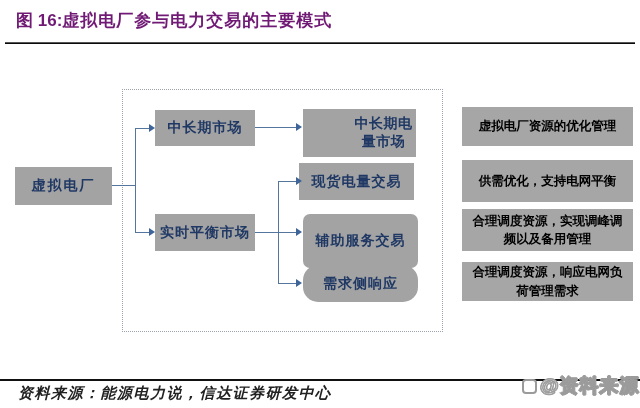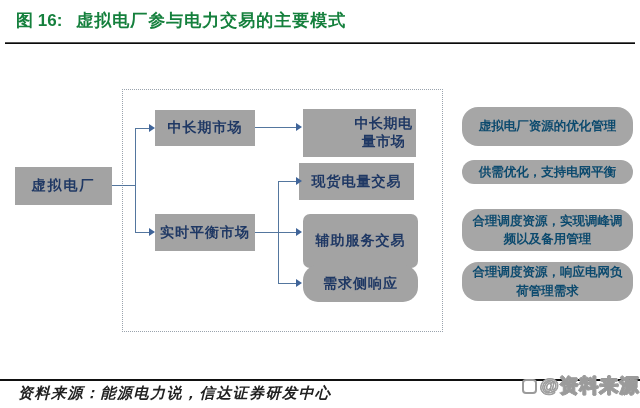--- a/index.html
+++ b/index.html
@@ -5,23 +5,23 @@
   * { margin:0; padding:0; box-sizing:border-box; }
   html,body { background:#ffffff; }
   .page {
     position:relative; width:640px; height:408px; background:#ffffff; overflow:hidden;
     font-family:"Liberation Sans", sans-serif;
   }
   
   .title-row { position:absolute; left:16px; top:9px; white-space:nowrap; }
   .fig-label, .fig-title {
     font-family:"Liberation Sans", sans-serif;
-    font-weight:bold; font-size:17px; color:#15803d;
+    font-weight:bold; font-size:17px; color:#701a75;
   }
-  .fig-title { margin-left:14px; letter-spacing:1px; }
+  .fig-title { letter-spacing:1px; }
   .title-rule { position:absolute; left:5px; top:42px; width:630px; height:2px; background:#0a0a0a; border-top:1px solid #555; }
 
   
   .diagram { position:absolute; left:0; top:0; width:640px; height:408px; }
   .dashed-frame {
     position:absolute; left:122px; top:89px; width:321px; height:243px;
     border:1px dotted #9aa3ad; background:transparent;
   }
   .node {
     position:absolute; background:#a3a3a3; color:#1f3864;
@@ -31,27 +31,27 @@
   }
   .node-root      { left:15px;  top:167px; width:97px;  height:38px; }
   .node-midterm   { left:155px; top:110px; width:100px; height:36px; letter-spacing:1px; }
   .node-mtenergy  { left:303px; top:109px; width:113px; height:48px; letter-spacing:0.5px;padding-left:48px; }
   .node-realtime  { left:155px; top:214px; width:100px; height:37px; letter-spacing:1px; }
   .node-spot      { left:299px; top:163px; width:115px; height:37px; letter-spacing:1px; }
   .node-ancillary { left:303px; top:214px; width:115px; height:54px; letter-spacing:1px;border-radius:7px; }
   .node-demand    { left:303px; top:265px; width:115px; height:37px; letter-spacing:1px;border-radius:15px; }
 
   .note {
-    position:absolute; left:462px; width:171px; background:#a6a6a6; color:#0c4a6e;
+    position:absolute; left:462px; width:171px; background:#a6a6a6; color:#000000;
     display:flex; align-items:center; justify-content:center;
     font-family:"Liberation Serif", serif; font-weight:bold;
-    font-size:12.5px; line-height:1.45; text-align:center; padding:2px 5px;border-radius:16px;
+    font-size:12.5px; line-height:1.45; text-align:center; padding:2px 5px;
   }
   .note-1 { top:107px; height:39px; }
-  .note-2 { top:160px; height:24px; }
+  .note-2 { top:160px; height:42px; }
   .note-3 { top:209px; height:42px; }
   .note-4 { top:262px; height:39px; }
 
   .cline { position:absolute; background:#54769e; }
   .arrow-right {
     position:absolute; width:0; height:0;
     border-top:4px solid transparent; border-bottom:4px solid transparent;
     border-left:6px solid #3f6499;
   }
 

